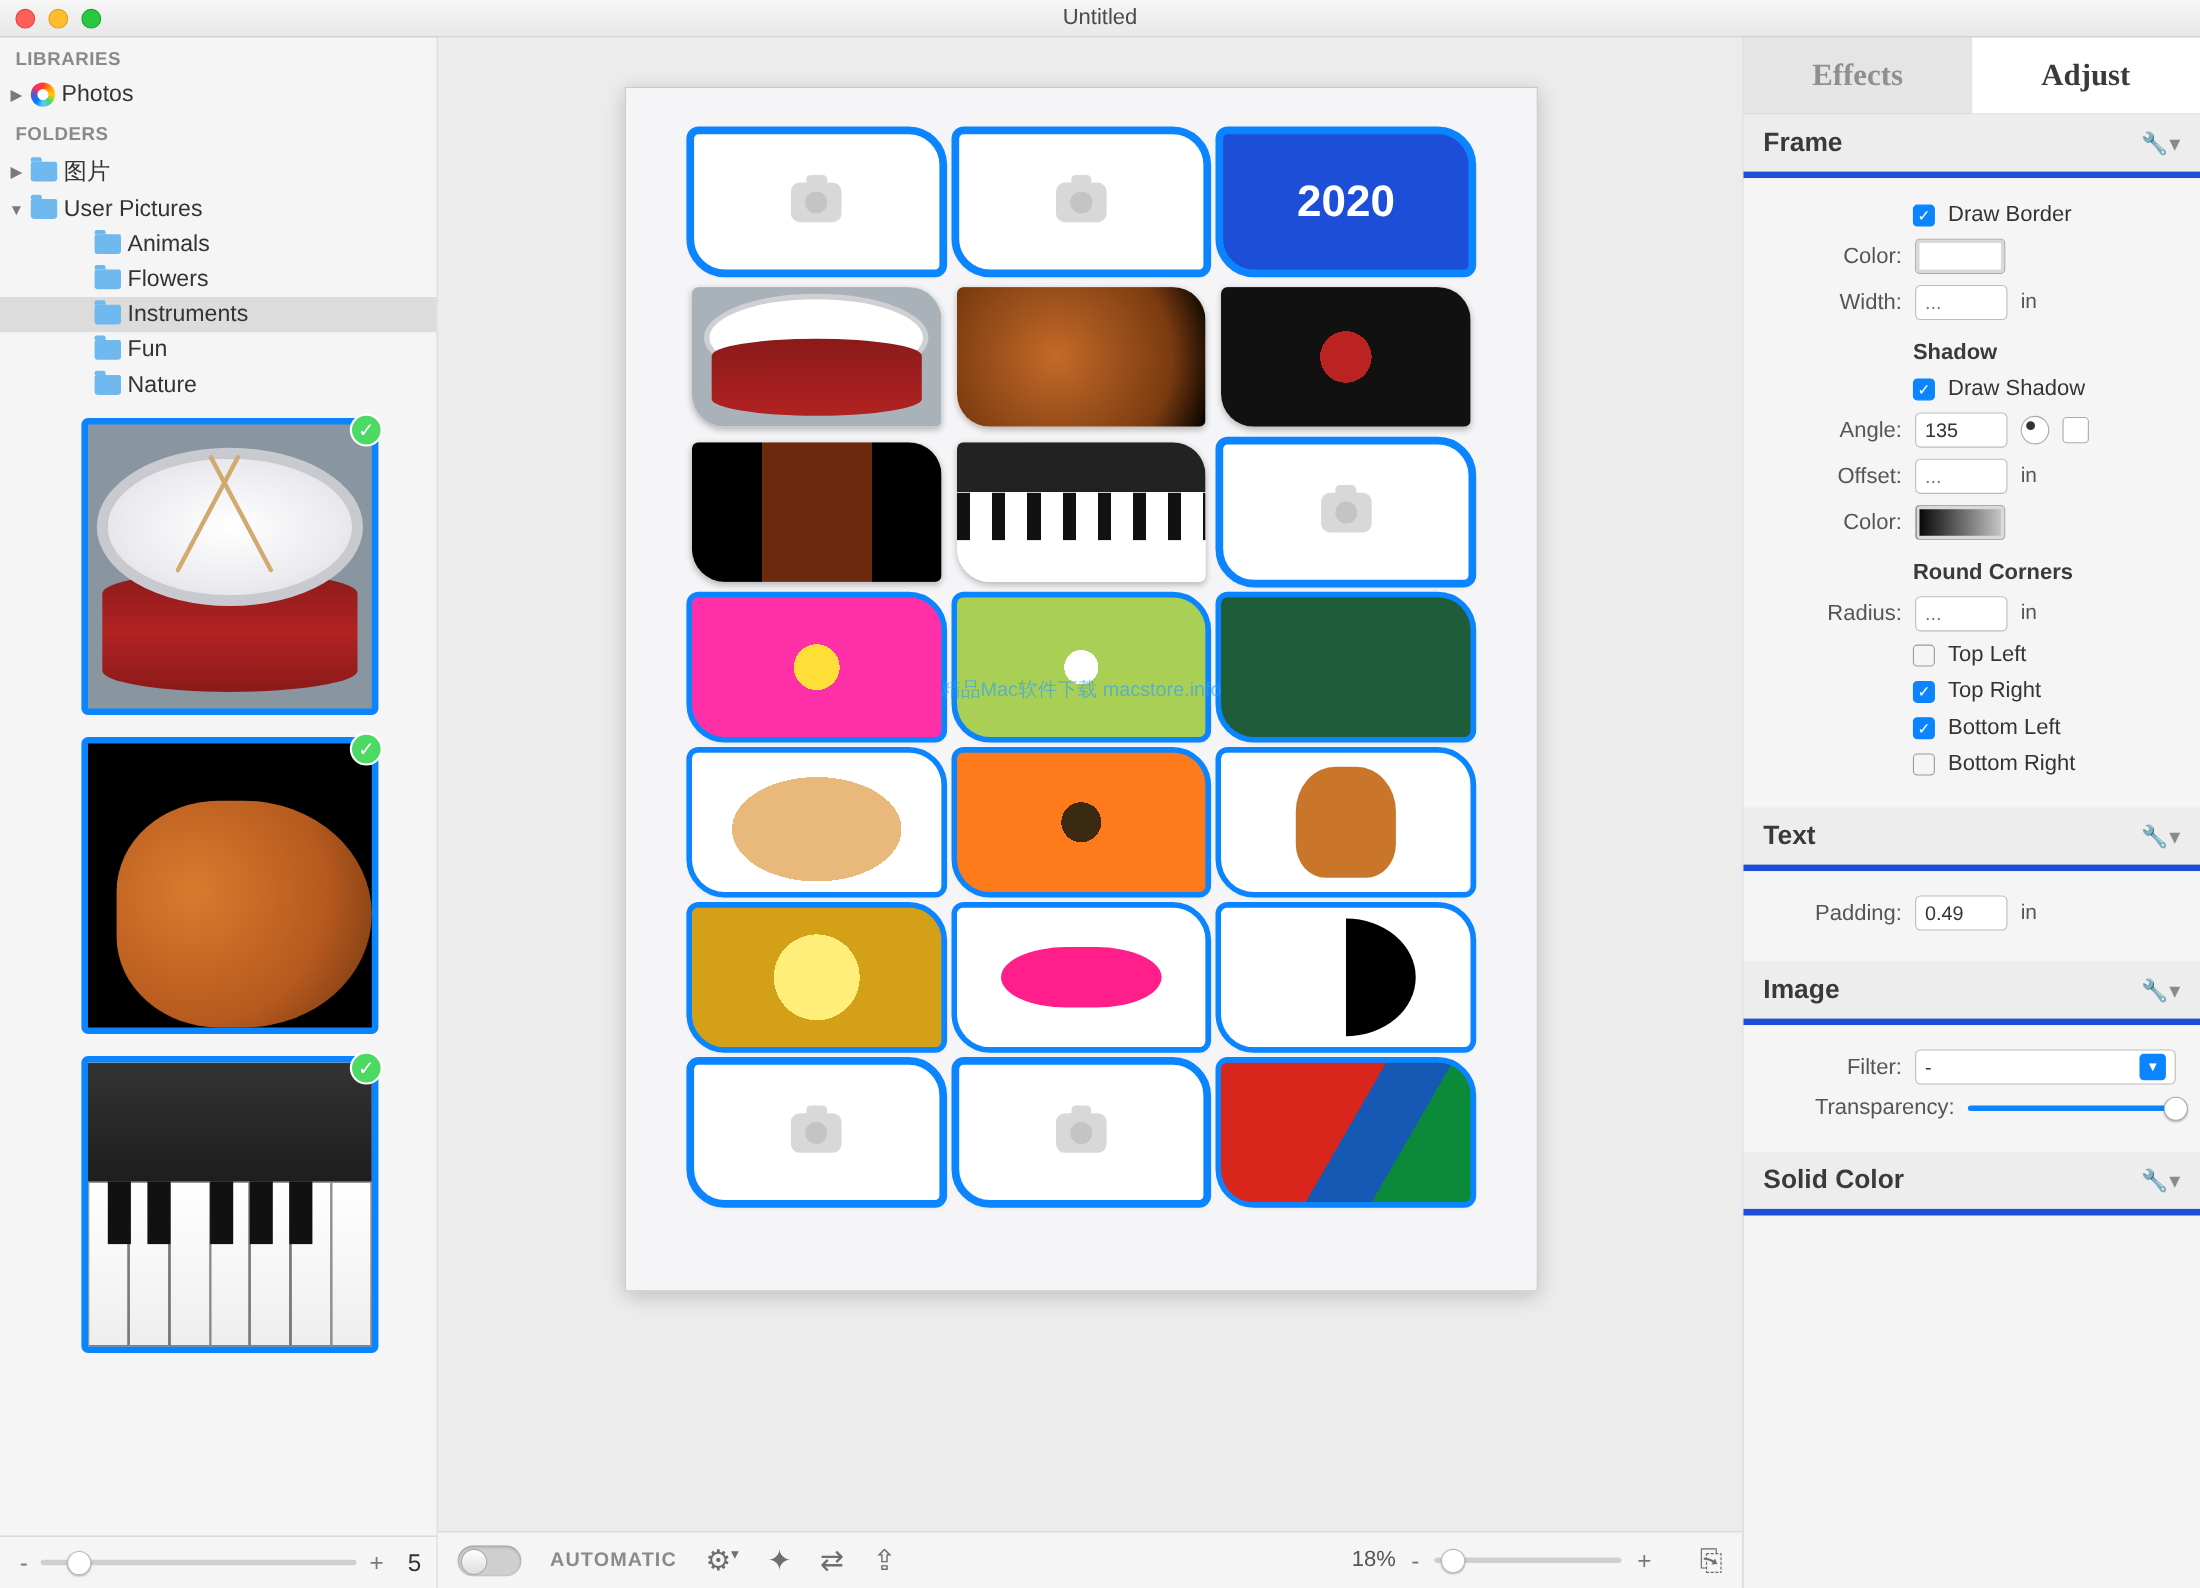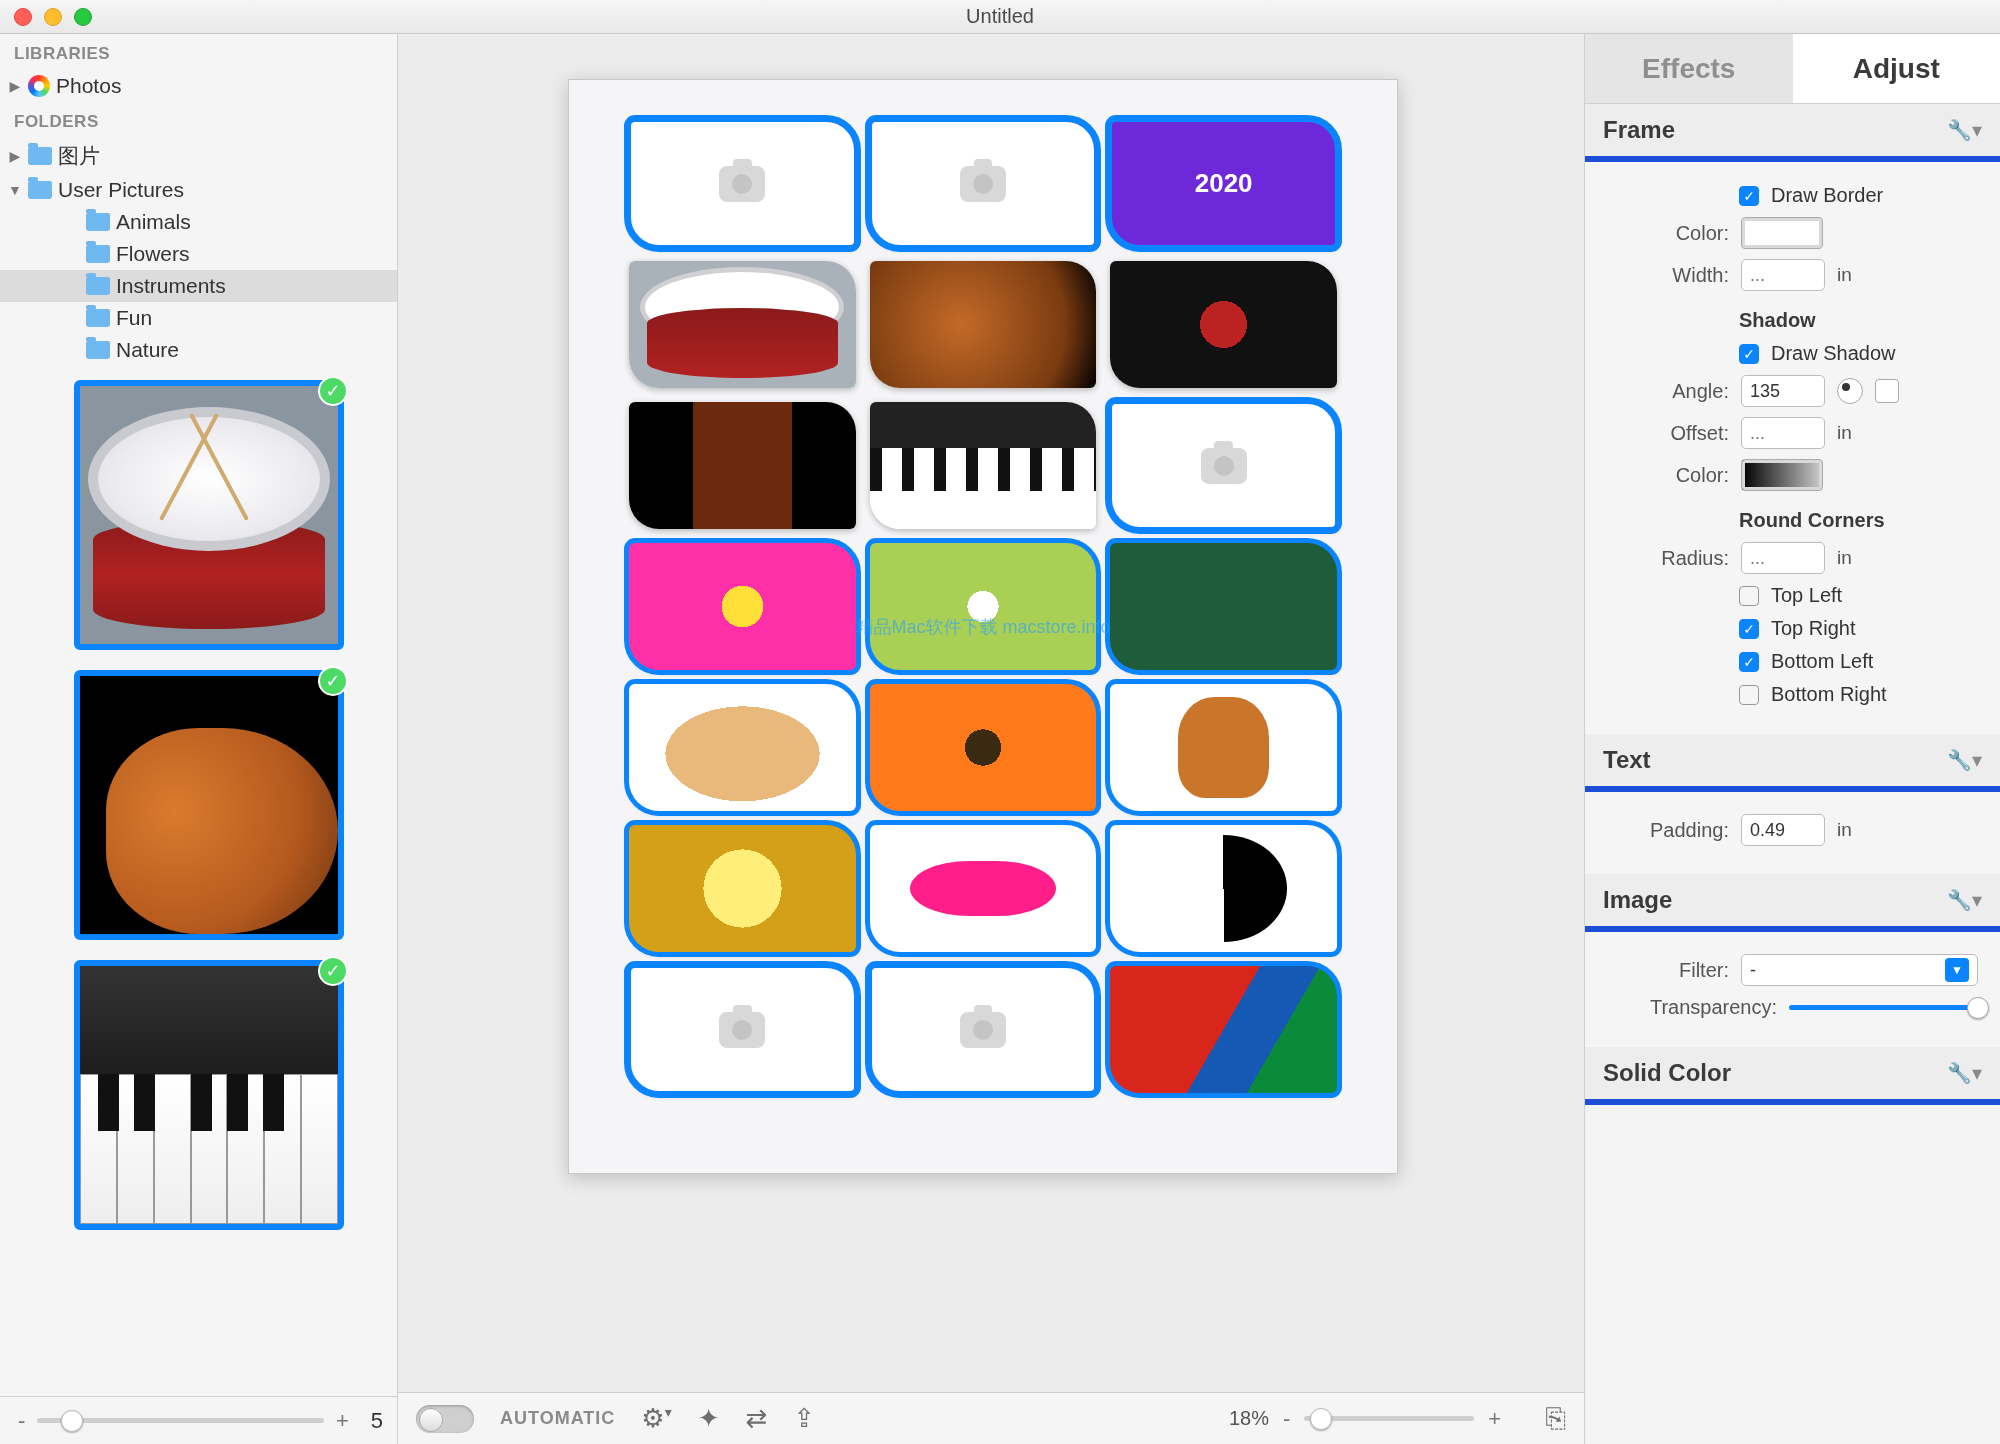--- a/index.html
+++ b/index.html
@@ -62,21 +62,21 @@
 
 .canvas-wrap{flex:1;display:flex;flex-direction:column;background:#f2f2f2;}
 .canvas-area{flex:1;position:relative;background:#ececec;overflow:hidden;}
 .page{position:absolute;top:45px;left:170px;width:830px;background:#f5f5f7;border:1px solid #c8c8c8;box-shadow:0 4px 18px rgba(0,0,0,.2);padding:40px 60px 80px;}
 .grid3{display:grid;grid-template-columns:repeat(3,1fr);gap:14px;}
 .cell{height:127px;border-radius:6px 30px 6px 30px;background:#fff;box-shadow:0 2px 6px rgba(0,0,0,.25);position:relative;overflow:hidden;display:flex;align-items:center;justify-content:center;}
 .cell.selected{outline:7px solid #0a84ff;outline-offset:-2px;}
 .cell .cam{width:46px;height:36px;border-radius:8px;background:#d8d8d8;position:relative;}
 .cell .cam::after{content:"";position:absolute;left:50%;top:50%;transform:translate(-50%,-50%);width:20px;height:20px;border-radius:50%;background:#c4c4c4;}
 .cell .cam::before{content:"";position:absolute;top:-7px;left:30%;width:40%;height:9px;background:#d8d8d8;border-radius:4px 4px 0 0;}
-.cell.year{background:#6d28d9;color:#fff;font-size:26px;font-weight:600;}
+.cell.year{background:#1d4ed8;color:#fff;font-size:40px;font-weight:600;}
 .cell .fill{position:absolute;inset:0;}
 
 .fill.drum{background:#a9b2b9;}
 .fill.drum::after{content:"";position:absolute;left:8%;right:8%;bottom:8%;height:55%;background:linear-gradient(#8b1a1a,#b22222);border-radius:50%/22%;}
 .fill.drum::before{content:"";position:absolute;left:5%;right:5%;top:5%;height:55%;background:#fff;border-radius:50%;border:5px solid #cfcfd4;}
 
 .fill.guitar{background:radial-gradient(circle at 40% 50%,#c46a28,#7a3b10 70%,#000);}
 .fill.vinyl{background:radial-gradient(circle,#b22 0 18%,#111 18% 100%);}
 .fill.violin{background:linear-gradient(90deg,#000 0 28%,#6b2a0e 28% 72%,#000 72%);}
 .fill.piano{background:linear-gradient(#222 0 36%,#fff 36% 100%)}
@@ -100,21 +100,21 @@
 .auto-label{font-size:18px;font-weight:700;color:#8a8a8a;letter-spacing:1px;}
 .tb-icon{color:#6e6e6e;font-size:26px;cursor:pointer;}
 .tb-spacer{flex:1;}
 .zoom-group{display:flex;align-items:center;gap:10px;}
 .zoom-track{width:170px;height:5px;background:#cfcfcf;border-radius:3px;position:relative;}
 .export-icon{font-size:26px;color:#6e6e6e;margin-left:14px;}
 
 
 .inspector{width:416px;background:#f3f3f3;border-left:1px solid #d0d0d0;display:flex;flex-direction:column;}
 .tabs{height:70px;display:flex;border-bottom:1px solid #cfcfcf;}
-.tab{flex:1;display:flex;align-items:center;justify-content:center;font-size:28px;font-weight:700;color:#8f8f8f;background:#e5e5e5;}
+.tab{flex:1;display:flex;align-items:center;justify-content:center;font-size:28px;font-weight:700;color:#8f8f8f;background:#e5e5e5;font-family:Liberation Serif, serif;}
 .tab.active{background:#fff;color:#3a3a3a;}
 .panel-head{display:flex;align-items:center;justify-content:space-between;padding:12px 18px;border-bottom:6px solid #1d4ed8;background:#ededed;}
 .panel-head h3{font-size:24px;font-weight:700;color:#3a3a3a;}
 .gear{color:#8a8a8a;font-size:20px;}
 .panel-body{padding:12px 22px 18px;background:#f5f5f5;}
 .row{display:flex;align-items:center;gap:12px;margin:10px 0;}
 .row .lbl{width:122px;text-align:right;font-size:20px;color:#555;}
 .row .lbl.long{width:170px;}
 .cb{width:20px;height:20px;border-radius:4px;border:1px solid #999;display:flex;align-items:center;justify-content:center;font-size:14px;color:#fff;margin-left:132px;}
 .cb.on{background:#0a84ff;border-color:#0a84ff;}

